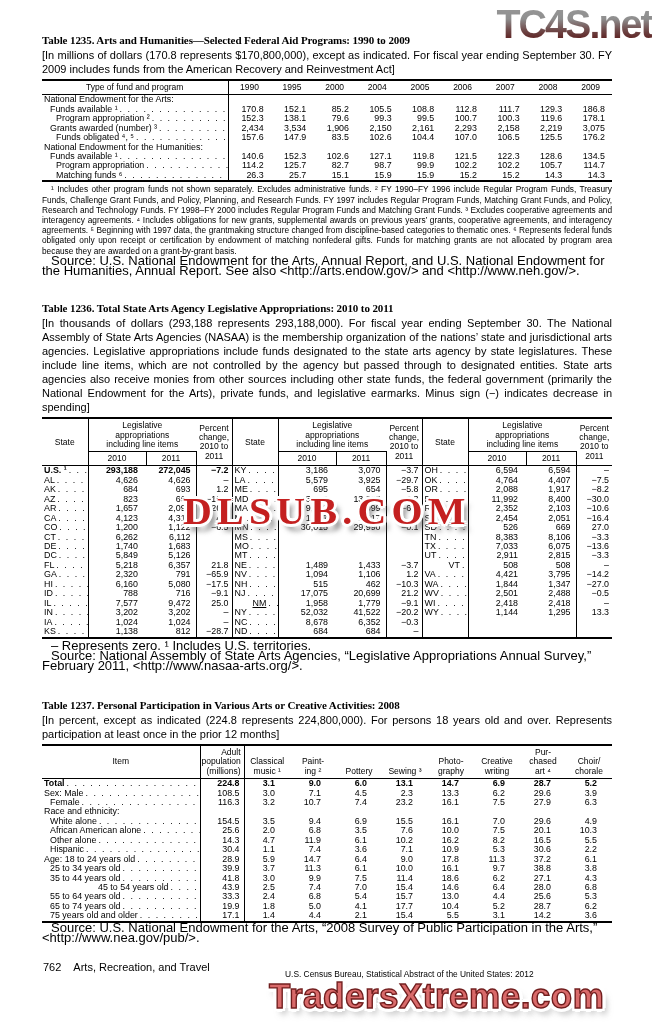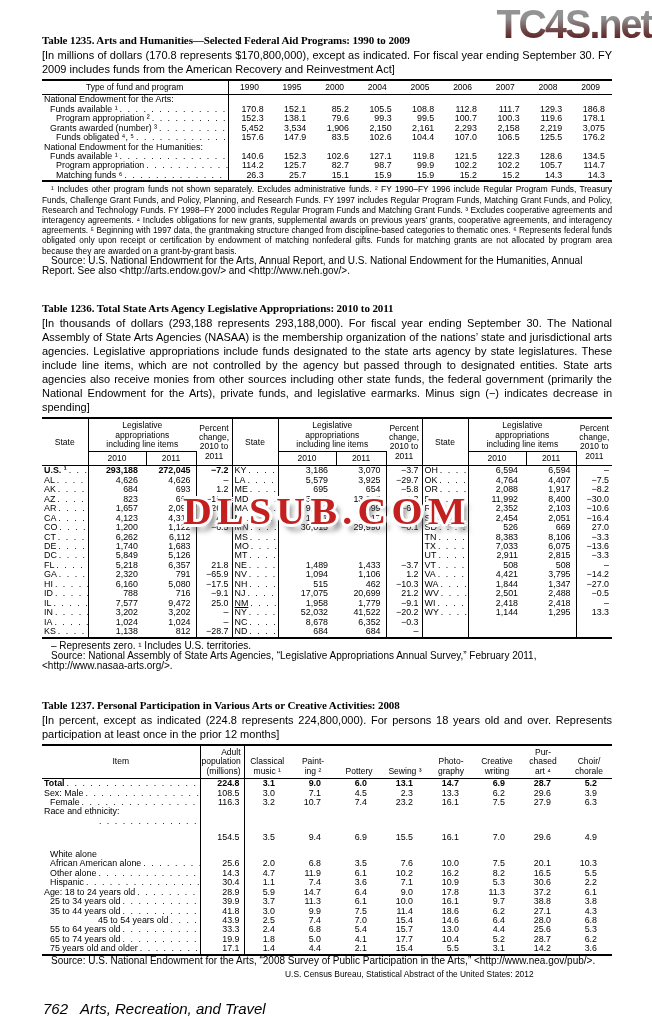--- a/index.html
+++ b/index.html
@@ -4,21 +4,21 @@
 <style>
   html,body{margin:0;padding:0;background:#e8e8e8;}
   .page{position:relative;width:652px;height:1024px;background:#ffffff;overflow:hidden;
         font-family:"Liberation Sans","DejaVu Sans",sans-serif;color:#000;}
   .content{position:absolute;left:42px;top:34px;width:570px;}
 
   .tbl-title{font-family:"Liberation Serif","DejaVu Serif",serif;font-size:11px;font-weight:bold;
              margin:0 0 2px 0;white-space:nowrap;letter-spacing:-.1px;}
   .headnote{font-size:11px;line-height:14px;margin:0 0 3px 0;text-align:justify;}
   .fn{font-size:8.3px;line-height:10.2px;margin:2px 0 0 0;text-align:justify;text-indent:9px;}
-  .src{font-size:10px;line-height:10.2px;margin:0;text-indent:9px;}
+  .src{font-size:13px;line-height:10.2px;margin:0;text-indent:9px;}
 
   table.t{border-collapse:collapse;table-layout:fixed;width:570px;font-size:8.9px;}
   table.t{border-top:2.3px solid #000;border-bottom:2.5px solid #000;}
   .t thead th{font-weight:normal;font-size:8.5px;line-height:9.3px;text-align:center;
               vertical-align:bottom;padding:2px 1px 2px 1px;border-bottom:1px solid #000;
               white-space:pre-line;}
   .t thead th.mid{vertical-align:middle;}
   .t td{padding:0;height:9.45px;line-height:9.45px;overflow:hidden;}
   .vr{border-right:1px solid #000;}
   .yd{border-right:1px solid #000;}
@@ -52,21 +52,21 @@
           transform:scaleX(1.05);transform-origin:left top;
           text-shadow:-2px -2px 0 #fff,2px -2px 0 #fff,-2px 2px 0 #fff,2px 2px 0 #fff,
                       0 -3px 0 #fff,0 3px 0 #fff,-3px 0 0 #fff,3px 0 0 #fff,
                       5px 7px 5px rgba(90,90,90,.65);}
   .wm-bottom{position:absolute;left:269px;top:976px;font-weight:bold;font-size:35px;letter-spacing:.5px;
              color:#d96a6a;white-space:nowrap;-webkit-text-stroke:1.4px #701d1d;
              text-shadow:-3px -3px 0 #fff,3px -3px 0 #fff,-3px 3px 0 #fff,3px 3px 0 #fff,
                          0 -4px 0 #fff,0 4px 0 #fff,-4px 0 0 #fff,4px 0 0 #fff,
                          4px 6px 6px rgba(120,120,120,.6);}
 
-  .page-footer{position:absolute;left:43px;top:1000px;font-size:15px;font-style:italic;}
+  .page-footer{position:absolute;left:43px;top:961px;font-size:11px;}
   .page-footer .no{margin-right:12px;}
   .census{position:absolute;left:285px;top:969px;font-size:8.4px;white-space:nowrap;}
 </style>
 </head>
 <body>
 
 <div class="page">
   <div class="content">
 
     <section id="sec1235">
@@ -141,21 +141,21 @@
               <td class="num">119.6</td>
               <td class="num">178.1</td>
             </tr>
             <tr>
               <td class="vr">
                 <div class="lc">
                   <span class="lbl" style="padding-left: 8px;">Grants awarded (number) ³</span>
                   <span class="leader"> . . . . . . . . . . . . . . . . . . . . . . . . . . . . . . . . . . . . . . . . . . . . . . . . . . . . . . . . . . . . . . . . . . . . . . . . . . . . . . . . . . . . . . . . . .</span>
                 </div>
               </td>
-              <td class="num">5,452</td>
+              <td class="num">2,434</td>
               <td class="num">3,534</td>
               <td class="num">1,906</td>
               <td class="num">2,150</td>
               <td class="num">2,161</td>
               <td class="num">2,293</td>
               <td class="num">2,158</td>
               <td class="num">2,219</td>
               <td class="num">3,075</td>
             </tr>
             <tr>
@@ -607,21 +607,21 @@
                 <div class="lc">
                   <span class="lbl" style="padding-left: 2px;">NE</span>
                   <span class="leader"> . . . . . . . . . . . . . . . . . . . . . . . . . . . . . . . . . . . . . . . . . . . . . . . . . . . . . . . . . . . . . . . . . . . . . . . . . . . . . . . . . . . . . . . . . .</span>
                 </div>
               </td>
               <td class="num n10">1,489</td>
               <td class="num n11 vr">1,433</td>
               <td class="num pct vr">−3.7</td>
               <td class="vr">
                 <div class="lc">
-                  <span class="lbl" style="padding-left: 2px;">VT</span>
+                  <span class="lbl" style="padding-left: 2px; margin-left: 24px;">VT</span>
                   <span class="leader"> . . . . . . . . . . . . . . . . . . . . . . . . . . . . . . . . . . . . . . . . . . . . . . . . . . . . . . . . . . . . . . . . . . . . . . . . . . . . . . . . . . . . . . . . . .</span>
                 </div>
               </td>
               <td class="num n10">508</td>
               <td class="num n11 vr">508</td>
               <td class="num pct">–</td>
             </tr>
             <tr>
               <td class="vr">
                 <div class="lc">
@@ -714,21 +714,21 @@
                 <div class="lc">
                   <span class="lbl" style="padding-left: 2px;">IL</span>
                   <span class="leader"> . . . . . . . . . . . . . . . . . . . . . . . . . . . . . . . . . . . . . . . . . . . . . . . . . . . . . . . . . . . . . . . . . . . . . . . . . . . . . . . . . . . . . . . . . .</span>
                 </div>
               </td>
               <td class="num n10">7,577</td>
               <td class="num n11 vr">9,472</td>
               <td class="num pct vr">25.0</td>
               <td class="vr">
                 <div class="lc">
-                  <span class="lbl" style="padding-left: 2px; text-decoration: underline;">NM</span>
+                  <span class="lbl" style="padding-left: 20px; text-decoration: underline;">NM</span>
                   <span class="leader"> . . . . . . . . . . . . . . . . . . . . . . . . . . . . . . . . . . . . . . . . . . . . . . . . . . . . . . . . . . . . . . . . . . . . . . . . . . . . . . . . . . . . . . . . . .</span>
                 </div>
               </td>
               <td class="num n10">1,958</td>
               <td class="num n11 vr">1,779</td>
               <td class="num pct vr">−9.1</td>
               <td class="vr">
                 <div class="lc">
                   <span class="lbl" style="padding-left: 2px;">WI</span>
                   <span class="leader"> . . . . . . . . . . . . . . . . . . . . . . . . . . . . . . . . . . . . . . . . . . . . . . . . . . . . . . . . . . . . . . . . . . . . . . . . . . . . . . . . . . . . . . . . . .</span>
@@ -924,21 +924,21 @@
               <td class="num"></td>
               <td class="num"></td>
               <td class="num"></td>
               <td class="num"></td>
               <td class="num"></td>
               <td class="num"></td>
             </tr>
             <tr>
               <td class="vr">
                 <div class="lc">
-                  <span class="lbl" style="padding-left: 8px; margin-top: 33px;">White alone</span>
+                  <span class="lbl" style="padding-left: 8px;">White alone</span>
                   <span class="leader"> . . . . . . . . . . . . . . . . . . . . . . . . . . . . . . . . . . . . . . . . . . . . . . . . . . . . . . . . . . . . . . . . . . . . . . . . . . . . . . . . . . . . . . . . . .</span>
                 </div>
               </td>
               <td class="num pop">154.5</td>
               <td class="num">3.5</td>
               <td class="num">9.4</td>
               <td class="num">6.9</td>
               <td class="num">15.5</td>
               <td class="num">16.1</td>
               <td class="num">7.0</td>
@@ -1122,13 +1122,14 @@
 
   </div>
 
   <div class="page-footer">
     <span class="no">762</span><span>Arts, Recreation, and Travel</span>
   </div>
   <div class="census">U.S. Census Bureau, Statistical Abstract of the United States: 2012</div>
 
   <div class="wm-top">TC4S.net</div>
   <div class="wm-mid">DLSUB.COM</div>
+  <div class="wm-bottom">TradersXtreme.com</div>
 </div>
 
 </body></html>

